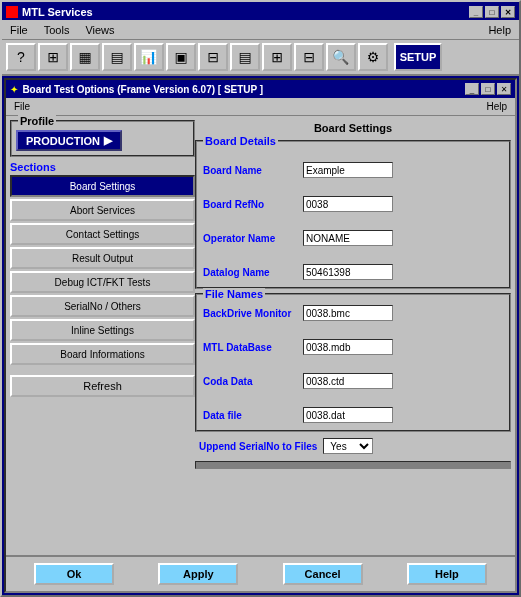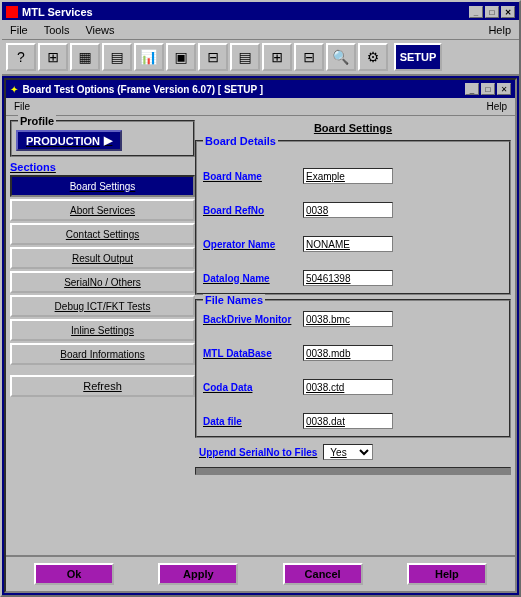--- a/index.html
+++ b/index.html
@@ -168,21 +168,20 @@
       cursor: pointer;
     }
 
     
     .main-content {
       flex: 1;
       background: #c0c0c0;
       display: flex;
       gap: 0;
       padding: 4px;
-      text-decoration: underline;
     }
 
     
     .left-panel {
       width: 185px;
       flex-shrink: 0;
       display: flex;
       flex-direction: column;
       gap: 4px;
     }
@@ -368,21 +367,21 @@
       border-top: 2px solid #808080;
       display: flex;
       align-items: center;
       justify-content: space-around;
       padding: 4px 8px;
       height: 36px;
       gap: 4px;
     }
 
     .bottom-btn {
-      background: #a21caf;
+      background: #7dd3fc;
       border: 2px outset #ffffff;
       font-size: 11px;
       font-weight: bold;
       color: black;
       cursor: pointer;
       padding: 3px 0;
       width: 80px;
       text-align: center;
       display: flex;
       align-items: center;
@@ -491,45 +490,45 @@
           <button class="section-btn">
             <span>Abort Services</span>
           </button>
           <button class="section-btn">
             <span>Contact Settings</span>
           </button>
           <button class="section-btn">
             <span>Result Output</span>
           </button>
           <button class="section-btn">
+            <span>Debug ICT/FKT Tests</span>
+          </button>
+          <button class="section-btn">
             <span>SerialNo / Others</span>
-          </button>
-          <button class="section-btn">
-            <span>Debug ICT/FKT Tests</span>
           </button>
           <button class="section-btn">
             <span>Inline Settings</span>
           </button>
           <button class="section-btn">
             <span>Board Informations</span>
           </button>
         </div>
 
         <button class="refresh-btn">Refresh</button>
 
       </div>
 
       <div class="right-panel">
 
         <div class="board-settings-title">Board Settings</div>
 
         <div class="sub-group">
           <span class="sub-group-label">Board Details</span>
 
-          <div class="field-row" style="margin-top:22px;">
+          <div class="field-row" style="margin-top:16px;">
             <span class="field-label">Board Name</span>
             <input class="field-input" type="text" value="Example" style="">
           </div>
           <div class="field-row">
             <span class="field-label">Board RefNo</span>
             <input class="field-input" type="text" value="0038" style="">
           </div>
           <div class="field-row">
             <span class="field-label">Operator Name</span>
             <input class="field-input" type="text" value="NONAME" style="">

